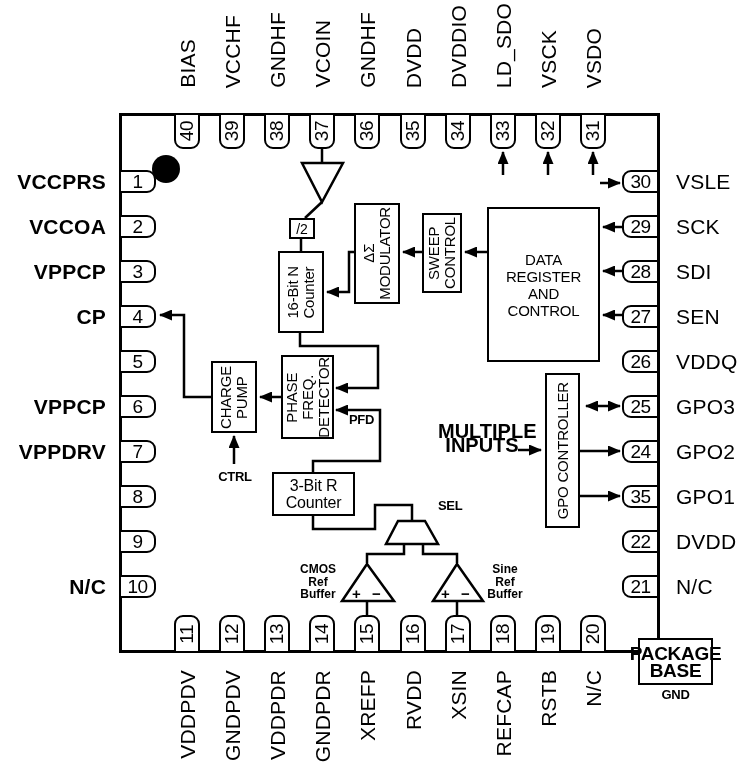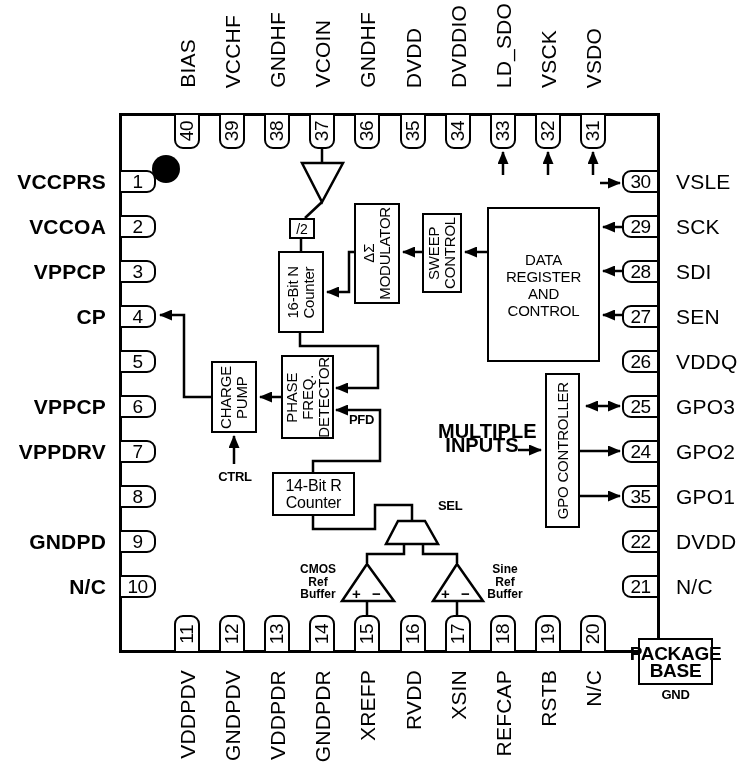--- a/index.html
+++ b/index.html
@@ -169,21 +169,20 @@
   <div class="abs pin pin-left" style="--i:9">
       <span>10</span>
     </div>
 
   <div class="abs olabel lbl-left" style="--i:0">VCCPRS</div>
   <div class="abs olabel lbl-left" style="--i:1">VCCOA</div>
   <div class="abs olabel lbl-left" style="--i:2">VPPCP</div>
   <div class="abs olabel lbl-left" style="--i:3">CP</div>
   <div class="abs olabel lbl-left" style="--i:5">VPPCP</div>
   <div class="abs olabel lbl-left" style="--i:6">VPPDRV</div>
-  <div class="abs olabel lbl-left" style="--i:8">GNDPD</div>
   <div class="abs olabel lbl-left" style="--i:9">N/C</div>
 
   <div class="abs pin pin-right" style="--i:0">
       <span>30</span>
     </div>
   <div class="abs pin pin-right" style="--i:1">
       <span>29</span>
     </div>
   <div class="abs pin pin-right" style="--i:2">
       <span>28</span>
@@ -307,21 +306,21 @@
   <div class="abs block" style="left:281px;top:355px;width:53px;height:84px;">
     <div class="vtext vlines" style="line-height:15px;">
       <span>PHASE</span>
       <span>FREQ.</span>
       <span>DETECTOR</span>
     </div>
   </div>
 
   <div class="abs block" style="left:272px;top:472px;width:83px;height:44px;font-size:16px;">
     <div class="hlines" style="line-height:18px;">
-      <span>14-Bit R</span>
+      <span>3-Bit R</span>
       <span>Counter</span>
     </div>
   </div>
 
   <div class="abs block" style="left:545px;top:373px;width:35px;height:155px;">
     <div class="vtext">GPO CONTROLLER</div>
   </div>
 
   <div class="abs block small" style="left:638px;top:638px;width:75px;height:47px;">
     <div class="hlines" style="line-height:14px;font-size:19px;">

